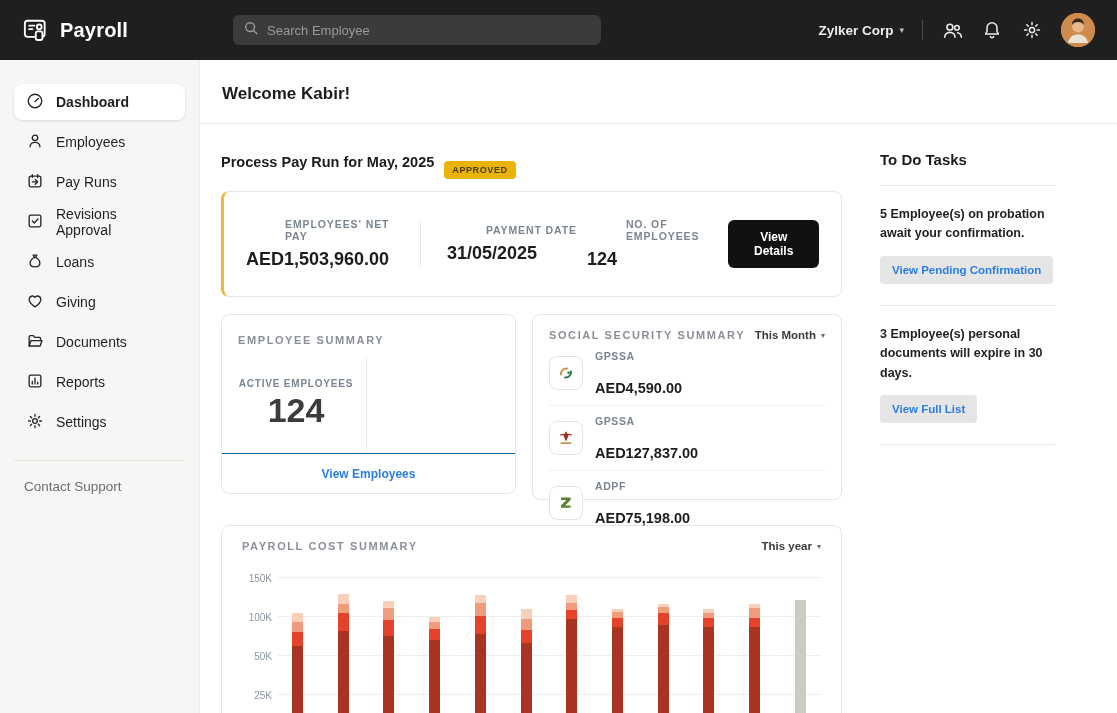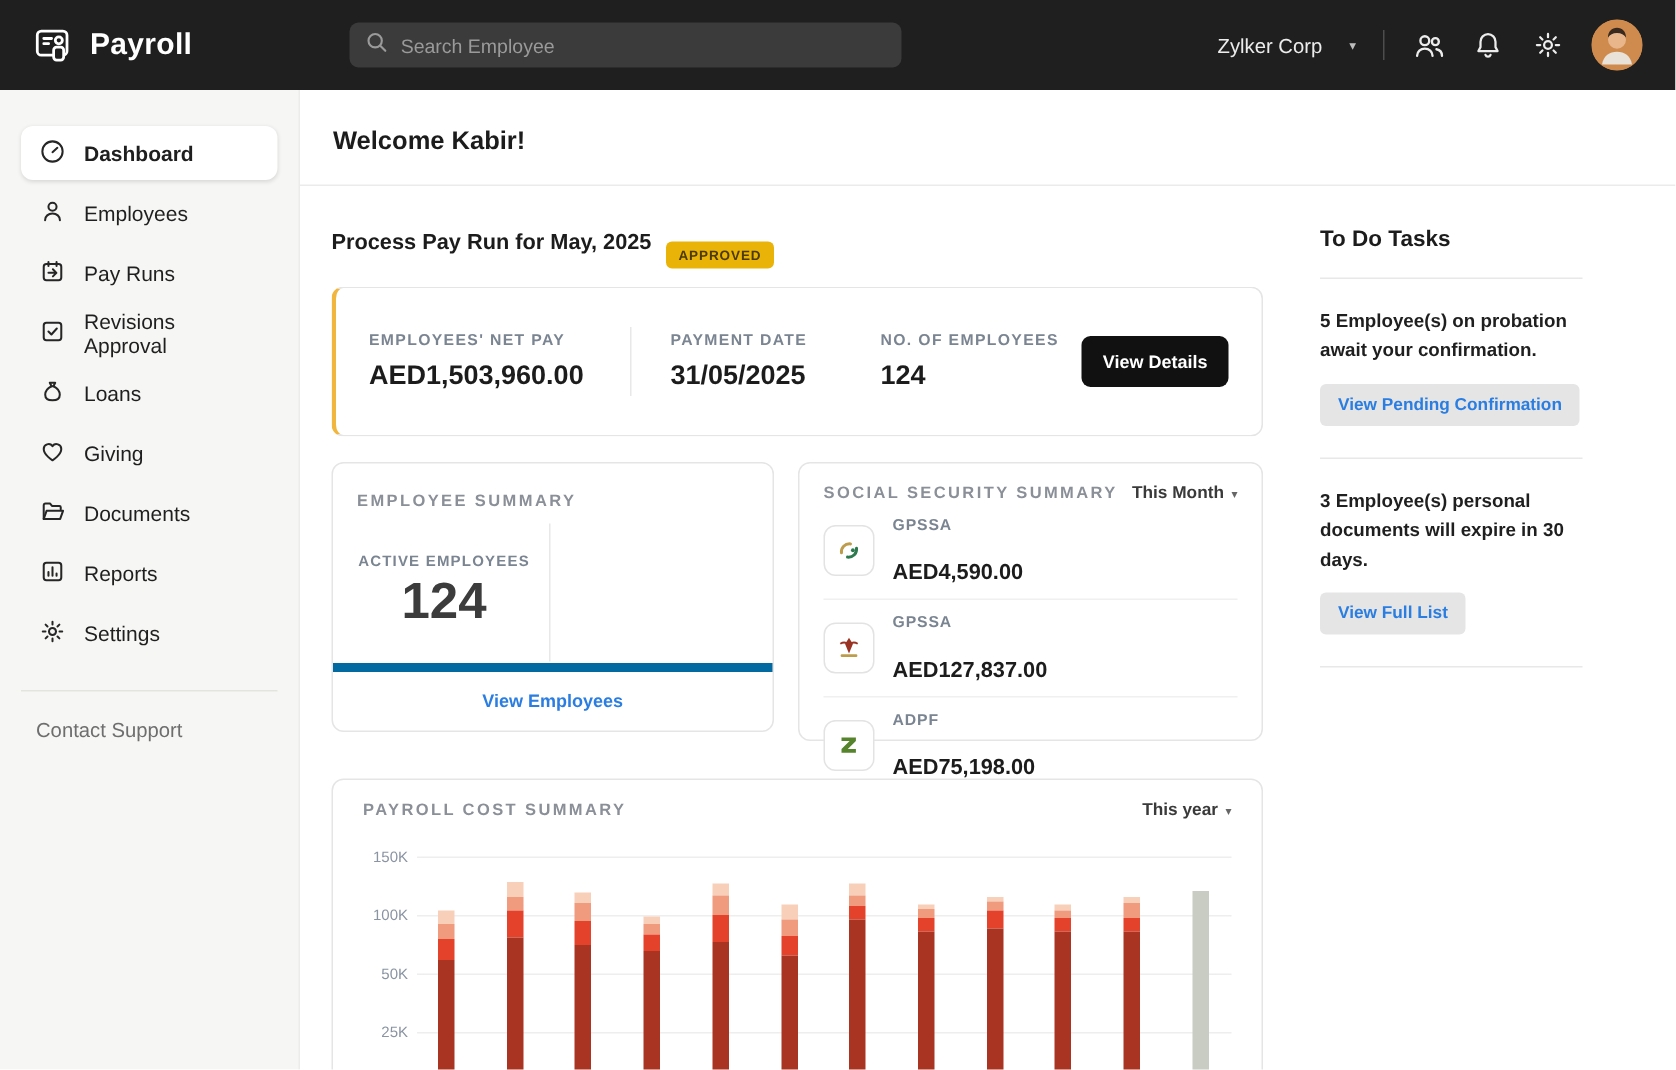--- a/index.html
+++ b/index.html
@@ -11,21 +11,21 @@
   .logo-wrap { display:flex; align-items:center; gap:10px; }
   .logo-wrap svg { display:block; }
   .app-name { color:#fff; font-size:20px; font-weight:600; letter-spacing:.2px; }
   .search { margin-left:105px; width:368px; height:30px; background:#3b3b3b; border-radius:6px;
     display:flex; align-items:center; padding:0 10px; gap:8px; }
   .search svg { flex:none; }
   .search input { background:transparent; border:none; outline:none; color:#d8d8d8;
     font-size:13px; width:100%; font-family:inherit; }
   .search input::placeholder { color:#9a9a9a; }
   .topbar-right { margin-left:auto; display:flex; align-items:center; gap:18px; }
-  .org { color:#ececec; font-size:13.5px; font-weight:400; display:flex; align-items:center; gap:18px; cursor:pointer; }
+  .org { color:#ececec; font-size:13.5px; font-weight:700; display:flex; align-items:center; gap:6px; cursor:pointer; }
   .org .caret { font-size:9px; color:#bdbdbd; }
   .tb-sep { width:1px; height:20px; background:#4d4d4d; }
   .tb-icon { width:22px; height:22px; display:flex; align-items:center; justify-content:center; cursor:pointer; }
   .avatar { width:34px; height:34px; border-radius:50%; overflow:hidden; background:#cf8b4e; cursor:pointer; }
 
   
   .shell { display:flex; height:653px; }
   .sidebar { width:200px; background:#f6f6f4; border-right:1px solid #ececea; padding-top:24px; flex:none; }
   .nav-item { display:flex; align-items:center; gap:12px; height:36px; margin:0 14px 4px 14px;
     padding:0 12px; border-radius:8px; font-size:14px; font-weight:500; color:#1f1f1f; cursor:pointer; }
@@ -40,21 +40,21 @@
   .content { width:621px; flex:none; }
 
   
   .payrun-head { margin-top:20px; display:flex; align-items:center; gap:10px; }
   .payrun-title { font-size:14.5px; font-weight:700; }
   .badge { background:#eab308; color:#4a3a05; font-size:9px; font-weight:700; letter-spacing:.6px;
     padding:4px 8px; border-radius:4px;margin-top:17px; }
   .payrun-card { margin-top:12px; border:1px solid #e3e3e3; border-left:3px solid #f0b63e; border-radius:8px;
     padding:26px 22px; display:flex; align-items:center; background:#fff; }
   .stat { min-width:150px; }
-  .stat .lbl { font-size:10.5px; font-weight:700; letter-spacing:.9px; color:#7b8592; }
+  .stat .lbl { font-size:10.5px; font-weight:700; letter-spacing:.9px; color:#7b8592;margin-left:39px; }
   .stat .val { margin-top:7px; font-size:18px; font-weight:700; color:#1c1c1c; }
   .stat-sep { width:1px; height:46px; background:#e8e8e8; margin:0 26px 0 6px; }
   .btn-dark { margin-left:auto; background:#111; color:#fff; border:none; border-radius:6px;
     font-size:12px; font-weight:700; padding:10px 14px; cursor:pointer; font-family:inherit; }
 
   
   .cards-row { display:flex; gap:16px; margin-top:17px; }
   .card { border:1px solid #e5e5e5; border-radius:8px; background:#fff; }
   .card-title { font-size:11px; font-weight:700; letter-spacing:1.6px; color:#8a8f98; }
   .period { font-size:11.5px; font-weight:700; color:#3a3a3a; display:flex; align-items:center; gap:5px; cursor:pointer; }
@@ -64,21 +64,21 @@
   .emp-top { padding:15px 16px 0 16px; }
   .emp-body { flex:1; display:flex; align-items:center; padding:6px 14px 0 10px; }
   .emp-stat { width:128px; text-align:center; }
   .emp-stat .lbl { font-size:10px; font-weight:700; letter-spacing:.8px; color:#7b8592; }
   .emp-stat .big { font-size:34px; font-weight:600; color:#3c3c3c; margin-top:2px; }
   .emp-vsep { width:1px; height:92px; background:#e8e8e8; margin:0 6px; }
   .mini-chart { flex:1; display:flex; justify-content:center; gap:24px; align-items:flex-end; }
   .mini-col { display:flex; flex-direction:column; align-items:center; }
   .mini-bar { width:26px; }
   .mini-lbl { margin-top:6px; font-size:7.5px; letter-spacing:.2px; color:#66707c; white-space:nowrap; }
-  .emp-foot { border-top:6px solid #0369a1; text-align:center; padding:10px 0 11px 0; }
+  .emp-foot { border-top:1px solid #0369a1; text-align:center; padding:10px 0 11px 0; }
   .link { color:#2a7de1; font-size:12px; font-weight:700; cursor:pointer; text-decoration:none; }
 
   .ss-card { width:310px; height:186px; padding:14px 16px 0 16px; }
   .ss-head { display:flex; align-items:center; justify-content:space-between; }
   .ss-row { display:flex; align-items:center; gap:12px; padding:9px 0; border-bottom:1px solid #f0f0f0; }
   .ss-row:last-child { border-bottom:none; }
   .ss-logo { width:34px; height:34px; border:1px solid #e3e3e3; border-radius:8px;
     display:flex; align-items:center; justify-content:center; flex:none; background:#fff; }
   .ss-name { font-size:10.5px; letter-spacing:.6px; color:#7b8592; font-weight:600; }
   .ss-amt { font-size:14.5px; font-weight:700; margin-top:18px; }

